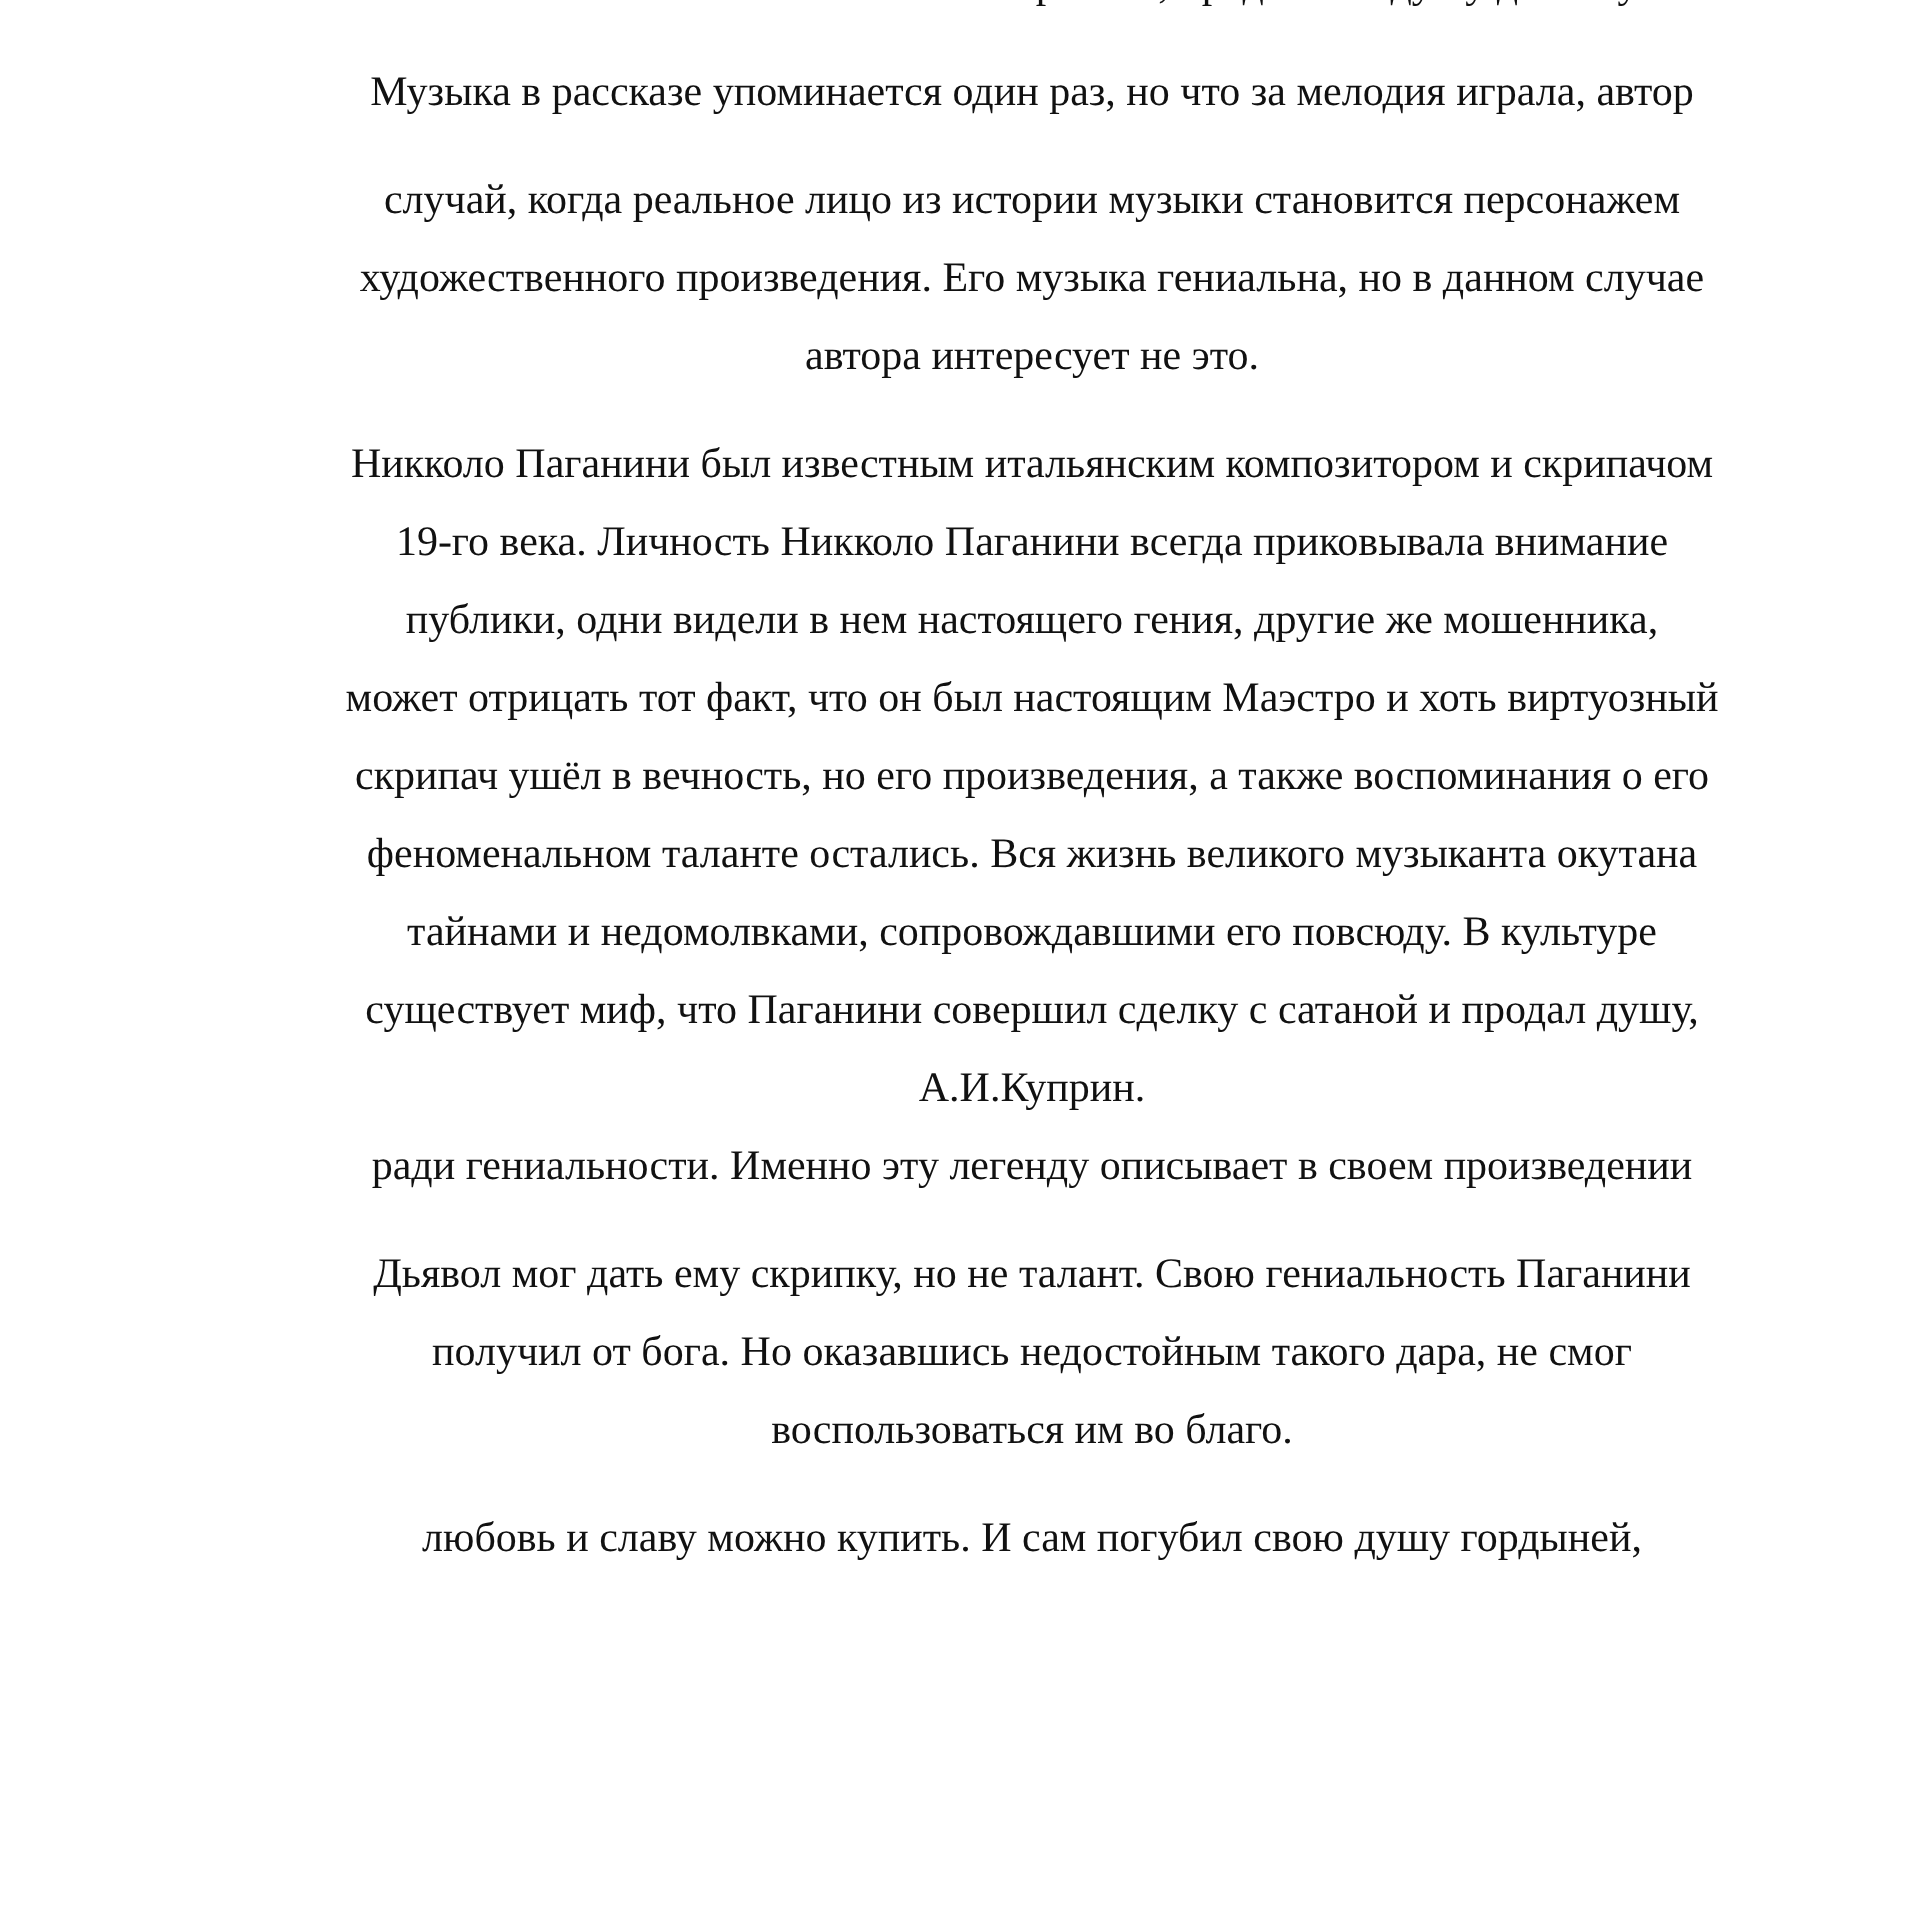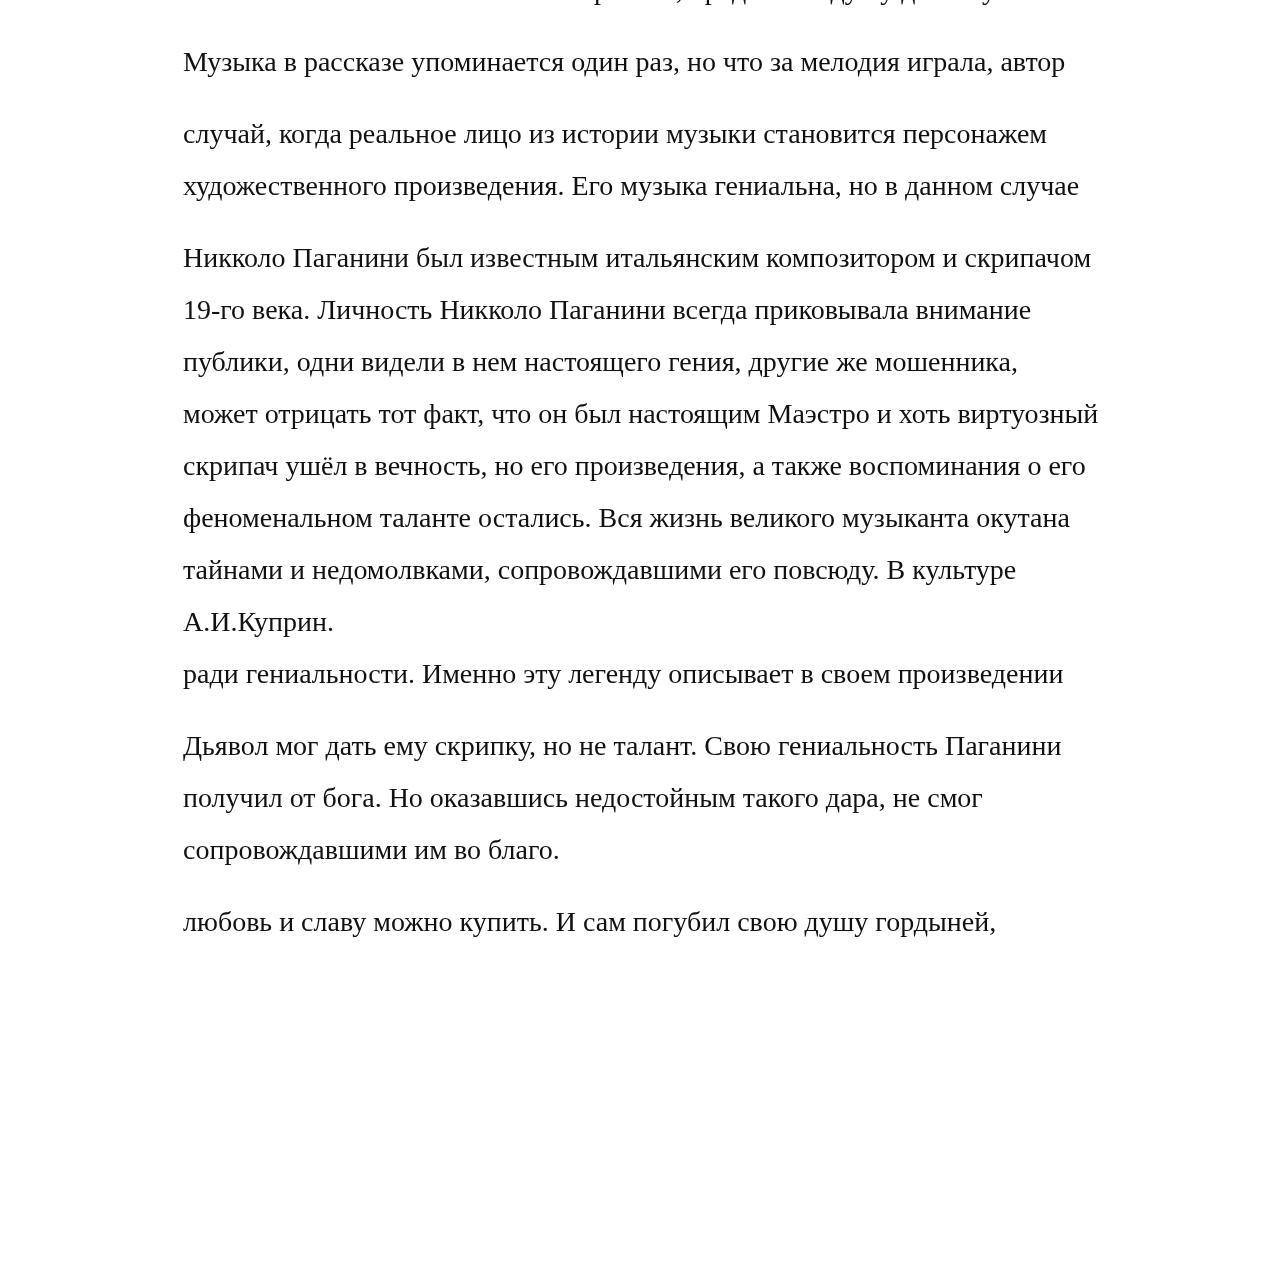--- a/index.html
+++ b/index.html
@@ -23,55 +23,58 @@
     color: #111111;
     line-height: 52px;
   }
   .para {
     margin: 0 0 20px 0;
   }
   .line {
     display: block;
     white-space: nowrap;
     height: 52px;
+    text-align: center;
   }
 </style>
 </head>
 <body>
 
 <div class="page">
 
   <p class="para">
     <span class="line">о талантливейшем итальянском скрипаче, продавшем душу дьяволу.</span>
   </p>
 
   <p class="para">
     <span class="line">Музыка в рассказе упоминается один раз, но что за мелодия играла, автор</span>
   </p>
 
   <p class="para">
     <span class="line">случай, когда реальное лицо из истории музыки становится персонажем</span>
     <span class="line">художественного произведения. Его музыка гениальна, но в данном случае</span>
+    <span class="line">автора интересует не это.</span>
   </p>
 
   <p class="para">
     <span class="line">Никколо Паганини был известным итальянским композитором и скрипачом</span>
     <span class="line">19-го века. Личность Никколо Паганини всегда приковывала внимание</span>
     <span class="line">публики, одни видели в нем настоящего гения, другие же мошенника,</span>
     <span class="line">может отрицать тот факт, что он был настоящим Маэстро и хоть виртуозный</span>
     <span class="line">скрипач ушёл в вечность, но его произведения, а также воспоминания о его</span>
     <span class="line">феноменальном таланте остались. Вся жизнь великого музыканта окутана</span>
     <span class="line">тайнами и недомолвками, сопровождавшими его повсюду. В культуре</span>
+    <span class="line">существует миф, что Паганини совершил сделку с сатаной и продал душу,</span>
     <span class="line">А.И.Куприн.</span>
     <span class="line">ради гениальности. Именно эту легенду описывает в своем произведении</span>
   </p>
 
   <p class="para">
     <span class="line">Дьявол мог дать ему скрипку, но не талант. Свою гениальность Паганини</span>
     <span class="line">получил от бога. Но оказавшись недостойным такого дара, не смог</span>
-    <span class="line">сопровождавшими им во благо.</span>
+    <span class="line">воспользоваться им во благо.</span>
   </p>
 
   <p class="para">
     <span class="line">любовь и славу можно купить. И сам погубил свою душу гордыней,</span>
   </p>
 
 </div>
 
 </body></html>

